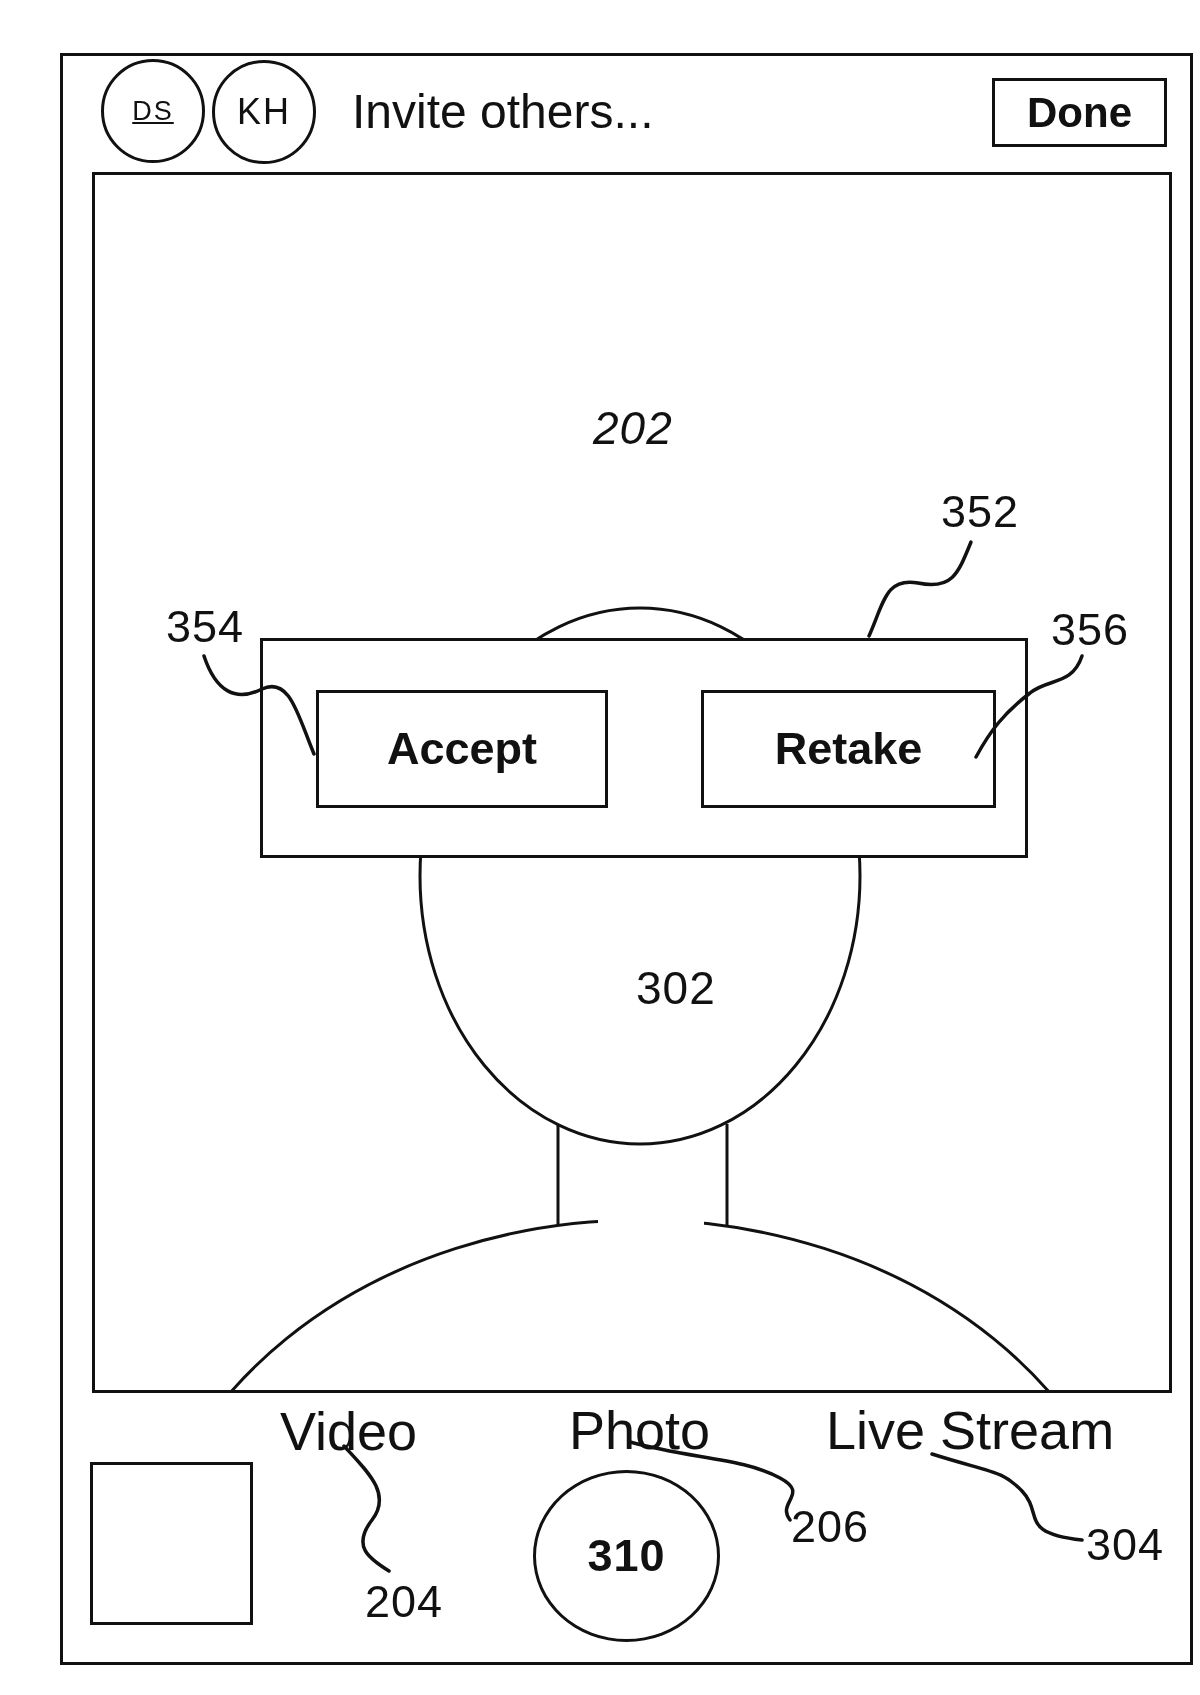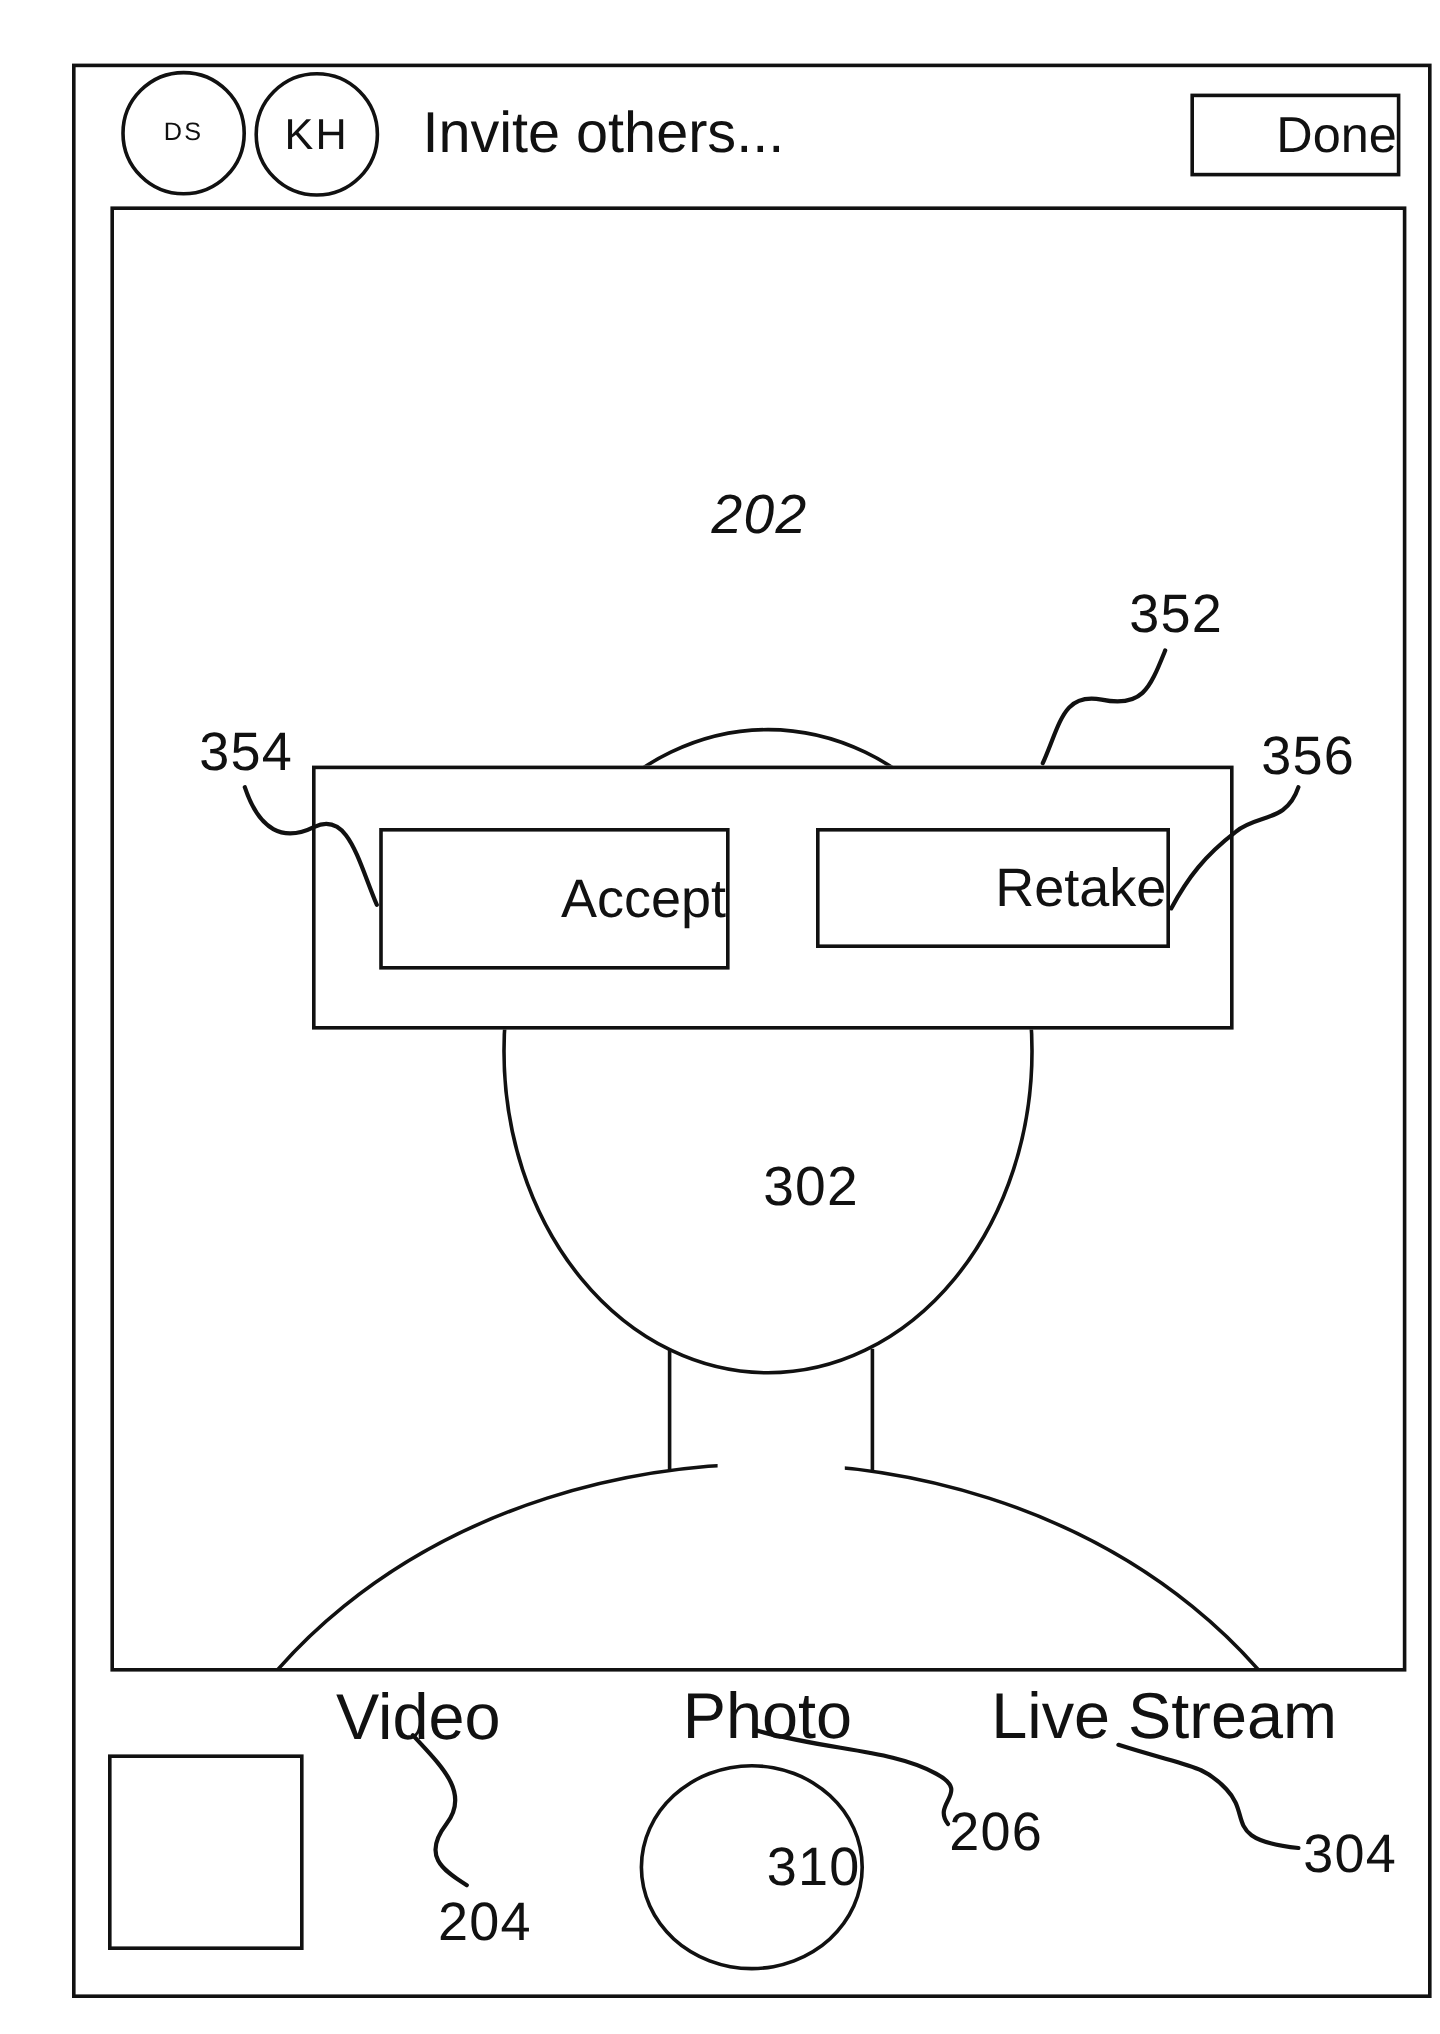--- a/index.html
+++ b/index.html
@@ -6,33 +6,33 @@
   #fig{
     position:relative;width:1200px;height:1695px;background:#fff;
     font-family:"Liberation Sans", sans-serif;color:#111;overflow:hidden;
   }
   .frame{position:absolute;border:3px solid #111;background:transparent;box-sizing:border-box;}
   .whitebox{background:#fff;}
   .circle{border-radius:50%;display:flex;align-items:center;justify-content:center;}
   .lbl{position:absolute;white-space:nowrap;color:#111;}
   .ref{font-size:45px;letter-spacing:1px;}
   .mode{font-size:54px;}
-  .btn{display:flex;align-items:center;justify-content:flex-end;font-size:45px;}
+  .btn{display:flex;align-items:center;justify-content:center;font-size:45px;font-weight:bold;}
   svg{position:absolute;left:0;top:0;}
   .z1{z-index:1}.z2{z-index:2}.z3{z-index:3}.z4{z-index:4}
 </style>
 </head>
 <body>
 
 <div id="fig">
 
   <div class="frame" style="left:60px;top:53px;width:1133px;height:1612px;"></div>
 
   <div class="frame circle" style="left:101px;top:59px;width:104px;height:104px;">
-    <span class="lbl" style="position:static;font-size:21px;letter-spacing:2px;">DS</span>
+    <span class="lbl" style="position:static;font-size:27px;letter-spacing:2px;text-decoration:underline;">DS</span>
   </div>
   <div class="frame circle" style="left:212px;top:60px;width:104px;height:104px;">
     <span class="lbl" style="position:static;font-size:36px;letter-spacing:2px;">KH</span>
   </div>
   <div class="lbl" style="left:352px;top:84px;font-size:48px;">Invite others...</div>
   <div class="frame btn" style="left:992px;top:78px;width:175px;height:69px;">
     <span style="font-size:42px;">Done</span>
   </div>
 
   <div class="frame z1" style="left:92px;top:172px;width:1080px;height:1221px;"></div>
@@ -51,21 +51,21 @@
       <ellipse cx="640" cy="876" rx="220" ry="268"></ellipse>
     </g>
   </svg>
 
   <div class="lbl ref" style="left:593px;top:401px;font-size:46px;font-style:italic;">202</div>
 
   <div class="frame whitebox z2" style="left:260px;top:638px;width:768px;height:220px;padding-left:40px;">
     <div class="frame btn" style="left:53px;top:49px;width:292px;height:118px;">
       <span>Accept</span>
     </div>
-    <div class="frame btn" style="left:417px;top:49px;width:295px;height:100px;">
+    <div class="frame btn" style="left:438px;top:49px;width:295px;height:118px;">
       <span>Retake</span>
     </div>
   </div>
 
   <div class="lbl ref z2" style="left:602px;top:961px;font-size:46px;margin-left:34px;">302</div>
 
   <svg class="z3" width="1200" height="1695" viewBox="0 0 1200 1695">
     <g stroke="#111" stroke-width="3.5" fill="none" stroke-linecap="round">
       <path d="M 204,656 C 216,692 236,702 262,689 C 290,676 298,716 314,754"></path>
       <path d="M 971,542 C 958,574 952,590 918,583 C 886,577 884,602 869,636"></path>

